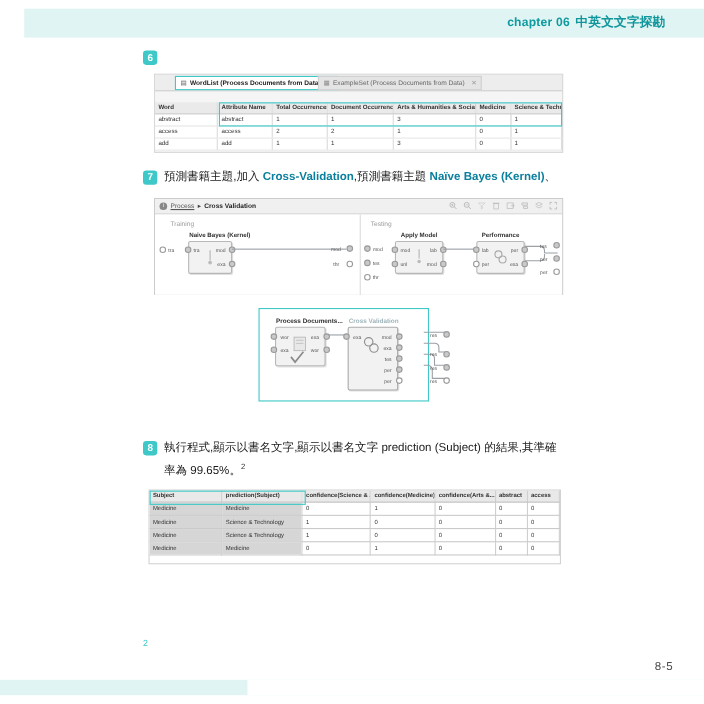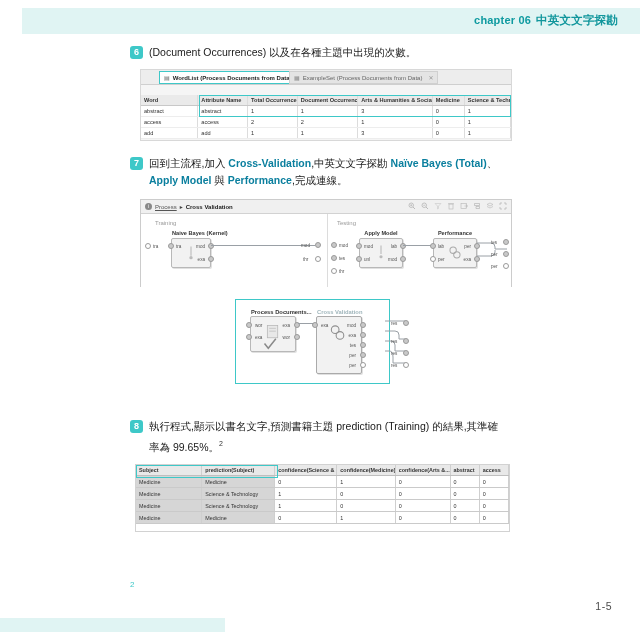--- a/index.html
+++ b/index.html
@@ -22,21 +22,21 @@
   }
   .top-band-inner {
     position: absolute; left: 0; top: 0; width: 640px; height: 8px;
     background: #ffffff;
   }
   .header-strip {
     position: absolute; right: 0; top: 8px; width: 618px; height: 26px;
     background: #e0f4f3;
   }
   .header-title {
-    position: absolute; right: 22px; top: 13px;
+    position: absolute; right: 35px; top: 13px;
     font-size: 11px; font-weight: bold; color: #0e9aa0;
     letter-spacing: .2px;
     white-space: nowrap;
   }
   .header-title .cn {
     color: #11969c; font-weight: bold;
     margin-left: 5px; font-size: 11.5px;
   }
   .left-rail {
     position: absolute; left: 0; top: 0; width: 22px; height: 640px;
@@ -226,21 +226,20 @@
   <div class="left-rail"></div>
   <div class="header-title">
     <span>chapter 06</span><span class="cn">中英文文字探勘</span>
   </div>
 
   <div class="content">
 
     <div class="step">
       <div class="step-num">6</div>
       <div class="step-body">
-        <div>(Document Occurrences) 以及在各種主題中出現的次數。</div>
       </div>
     </div>
 
     <div class="fig1">
       <div class="tabbar">
         <div class="rm-tab active">
           <span class="tico">▤</span>
           <span>WordList (Process Documents from Data)</span>
           <span class="tclose">✕</span>
         </div>
@@ -303,24 +302,21 @@
         </tbody>
       </table>
 
       <div class="hl-box" style="left:58px; top:25px; width:312px; height:22px;"></div>
     </div>
 
     <div class="step" style="margin-top:14px;">
       <div class="step-num">7</div>
       <div class="step-body">
         <div>
-          <span>回到主流程,加入 </span><span class="hl">Cross-Validation</span><span>,中英文文字探勘 </span><span class="hl">Naïve Bayes (Total)</span><span>、</span>
-        </div>
-        <div>
-          <span class="hl">Apply Model</span><span> 與 </span><span class="hl">Performance</span><span>,完成連線。</span>
+          <span>預測書籍主題,加入 </span><span class="hl">Cross-Validation</span><span>,預測書籍主題 </span><span class="hl">Naïve Bayes (Kernel)</span><span>、</span>
         </div>
       </div>
     </div>
 
     <div class="fig2">
       <div class="rm-toolbar">
         <div class="bc">
           <span class="circ">i</span>
           <span class="lnk">Process</span>
           <span class="sep">▸</span>
@@ -507,21 +503,21 @@
       <div class="plabel" style="left:156px; top:40px;">res</div>
       <div class="port filled" style="left:168px; top:51px;"></div>
       <div class="plabel" style="left:156px; top:52px;">res</div>
       <div class="port" style="left:168px; top:63px;"></div>
       <div class="plabel" style="left:156px; top:64px;">res</div>
     </div>
 
     <div class="step" style="margin-top:14px;">
       <div class="step-num">8</div>
       <div class="step-body">
-        <div>執行程式,顯示以書名文字,預測書籍主題 prediction (Training) 的結果,其準確</div>
+        <div>執行程式,顯示以書名文字,顯示以書名文字 prediction (Subject) 的結果,其準確</div>
         <div>
           <span>率為 99.65%。</span><span class="sup">2</span>
         </div>
       </div>
     </div>
 
     <div class="fig4">
       <table class="grid2">
         <colgroup>
           <col style="width:18%">
@@ -587,14 +583,14 @@
 
   </div>
 
   <div class="footnote">
     <span class="fn-num">2</span>
   </div>
 
   <div class="bottom-band"></div>
   <div class="bottom-strip-cut"></div>
   <div class="bottom-band-white"></div>
-  <div class="page-num">1-5</div>
+  <div class="page-num">8-5</div>
 </div>
 
 </body></html>

